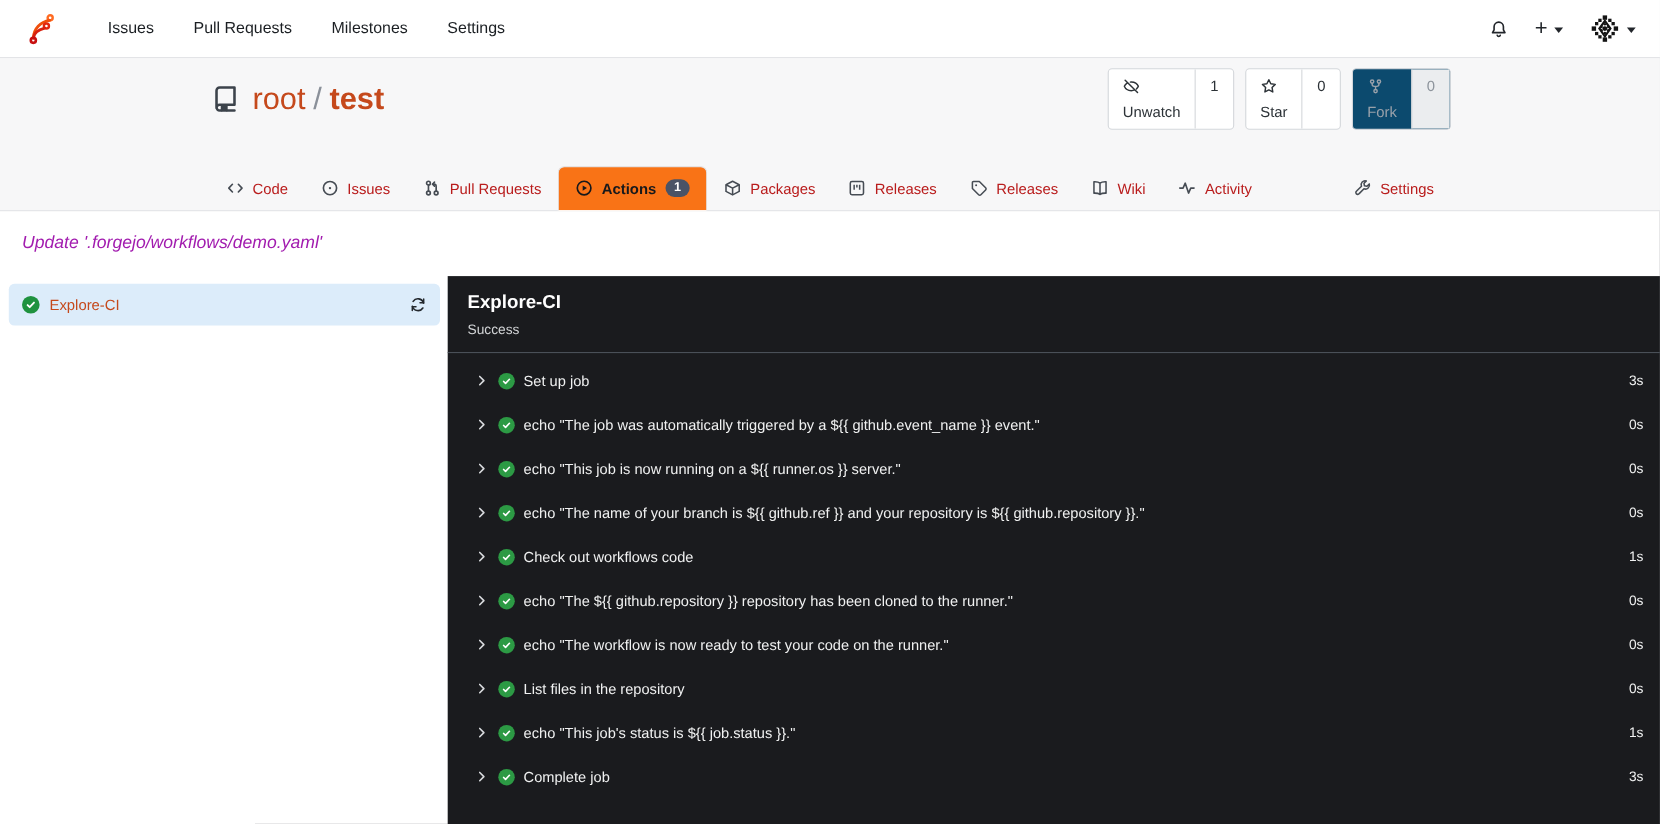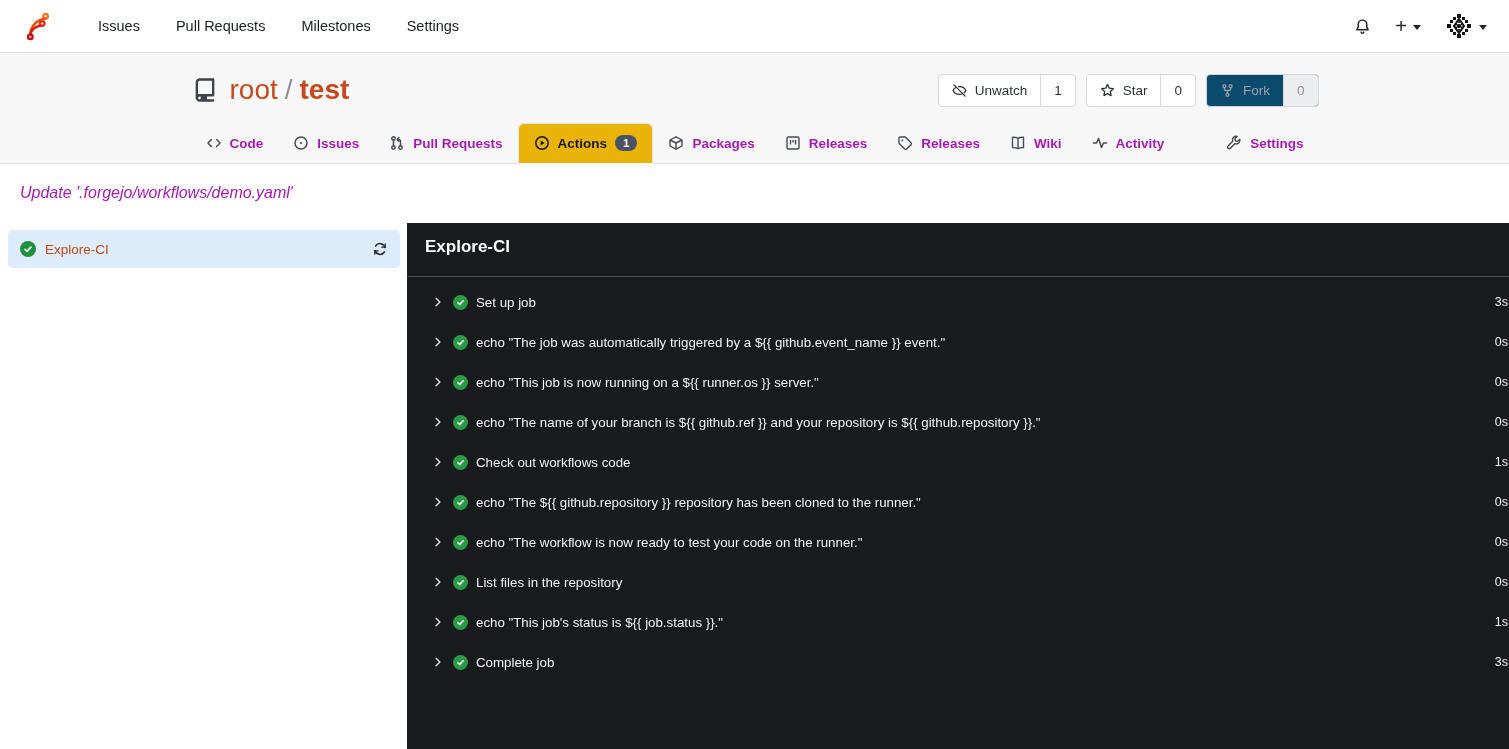--- a/index.html
+++ b/index.html
@@ -28,51 +28,51 @@
   .repo-header-inner { width:1128px; margin:0 auto; padding-top:18px; }
   .repo-title-row { display:flex; align-items:center; height:38px; }
   .repo-icon { color:#3c434b; margin-right:11px; }
   .repo-name { font-size:28px; display:flex; align-items:center; gap:7px; }
   .repo-owner { color:#c5491c; cursor:pointer; }
   .repo-sep { color:#8a9099; }
   .repo-repo { color:#c5491c; font-weight:600; cursor:pointer; }
   .repo-actions { margin-left:auto; display:flex; gap:10px; }
   .btn-group { display:flex; border:1px solid #d4d7db; border-radius:4px; overflow:hidden;
                background:#fff; font-size:13.5px; color:#2c3237; }
-  .btn-main { display:flex; align-items:flex-start; gap:8px; padding:8px 13px; cursor:pointer; }
+  .btn-main { display:flex; align-items:flex-start; gap:8px; padding:8px 13px; cursor:pointer;flex-direction:column; }
   .btn-count { padding:8px 13px; border-left:1px solid #d4d7db; cursor:pointer; }
   .btn-group.disabled { background:#0c4a6e; color:#99a1aa; }
   .btn-group.disabled .btn-count { background:#ebedef; color:#8d949c; }
 
   .tabs { display:flex; align-items:flex-end; margin-top:14px; }
   .tab { display:flex; align-items:center; gap:8px; padding:11px 15px 12px;
-         font-size:13.5px; color:#a21caf; cursor:pointer; white-space:nowrap;font-weight:bold; }
+         font-size:13.5px; color:#b91c1c; cursor:pointer; white-space:nowrap; }
   .tab .t-icon { color:#464c54; }
-  .tab.active { background:#eab308; border:1px solid #e3e4e7; border-bottom:1px solid #ffffff;
-                border-radius:6px 6px 0 0; margin-bottom:-1px; color:#17191c; font-weight:600; }
+  .tab.active { background:#f97316; border:1px solid #e3e4e7; border-bottom:1px solid #ffffff;
+                border-radius:6px 6px 0 0; margin-bottom:-1px; color:#17191c; font-weight:600;margin-top:28px; }
   .tab.active .t-icon { color:#17191c; }
   .tab-badge { background:#4a5366; color:#fff; font-size:11.5px; font-weight:600;
                padding:2px 8px; border-radius:10px; }
   .tab-spacer { flex:1; }
 
   
   .run-title { font-size:16px; color:#a21caf; padding:16px 20px 17px; line-height:26px;font-style:italic; }
   .run-view { display:flex; height:527px; }
   .run-sidebar { width:407px; }
   .job-item { margin:7px 7px 0 8px; height:38px; background:#dcecfa; border-radius:5px;
               display:flex; align-items:center; padding:0 12px; cursor:pointer; }
   .job-item .job-label { color:#c5491c; font-size:13.5px; margin-left:9px; }
   .job-refresh { margin-left:auto; color:#23282d; cursor:pointer; }
 
   .run-panel { flex:1; background:#1a1b1e; display:flex; flex-direction:column; }
   .panel-header { padding:12px 18px; border-bottom:1px solid #4a5058; }
   .panel-title { font-size:17px; font-weight:600; color:#ffffff; line-height:24px; margin-bottom:5px; }
   .panel-status { font-size:12.5px; color:#d2d4d6; line-height:16px; }
   .steps { padding-top:5px; }
-  .step { height:40px; display:flex; align-items:center; padding:0 1px 0 25px; cursor:pointer; }
+  .step { height:40px; display:flex; align-items:center; padding:0 15px 0 25px; cursor:pointer; }
   .chev { color:#d7d9dc; margin-right:9px; }
   .step-label { margin-left:8px; color:#f0f1f1; font-size:13.3px; }
   .step-dur { margin-left:auto; color:#f0f1f1; font-size:12.5px; }
 
   .ok-light, .ok-dark { width:16px; height:16px; border-radius:50%; display:flex;
                         align-items:center; justify-content:center; flex:none; }
   .ok-light { background:#1f923f; }
   .ok-dark  { background:#2c9a44; width:15px; height:15px; }
 </style>
 </head>
@@ -308,20 +308,21 @@
           <path d="M13.2 2.8v3.4H9.8" stroke-width="1.3"></path>
           <path d="M2.8 13.2V9.8h3.4" stroke-width="1.3"></path>
         </svg>
       </span>
     </div>
   </div>
 
   <div class="run-panel">
     <div class="panel-header">
       <div class="panel-title">Explore-CI</div>
+      <div class="panel-status">Success</div>
     </div>
     <div class="steps">
         <div class="step">
     <span class="chev">
       <svg width="12" height="12" viewBox="0 0 16 16" fill="none" stroke="currentColor" stroke-width="2" stroke-linecap="round" stroke-linejoin="round">
               <path d="M5.5 3 10.5 8 5.5 13"></path>
             </svg>
     </span>
     <span class="ok-dark">
       <svg width="9" height="9" viewBox="0 0 12 12" fill="none" stroke="#ffffff" stroke-width="2" stroke-linecap="round" stroke-linejoin="round">

